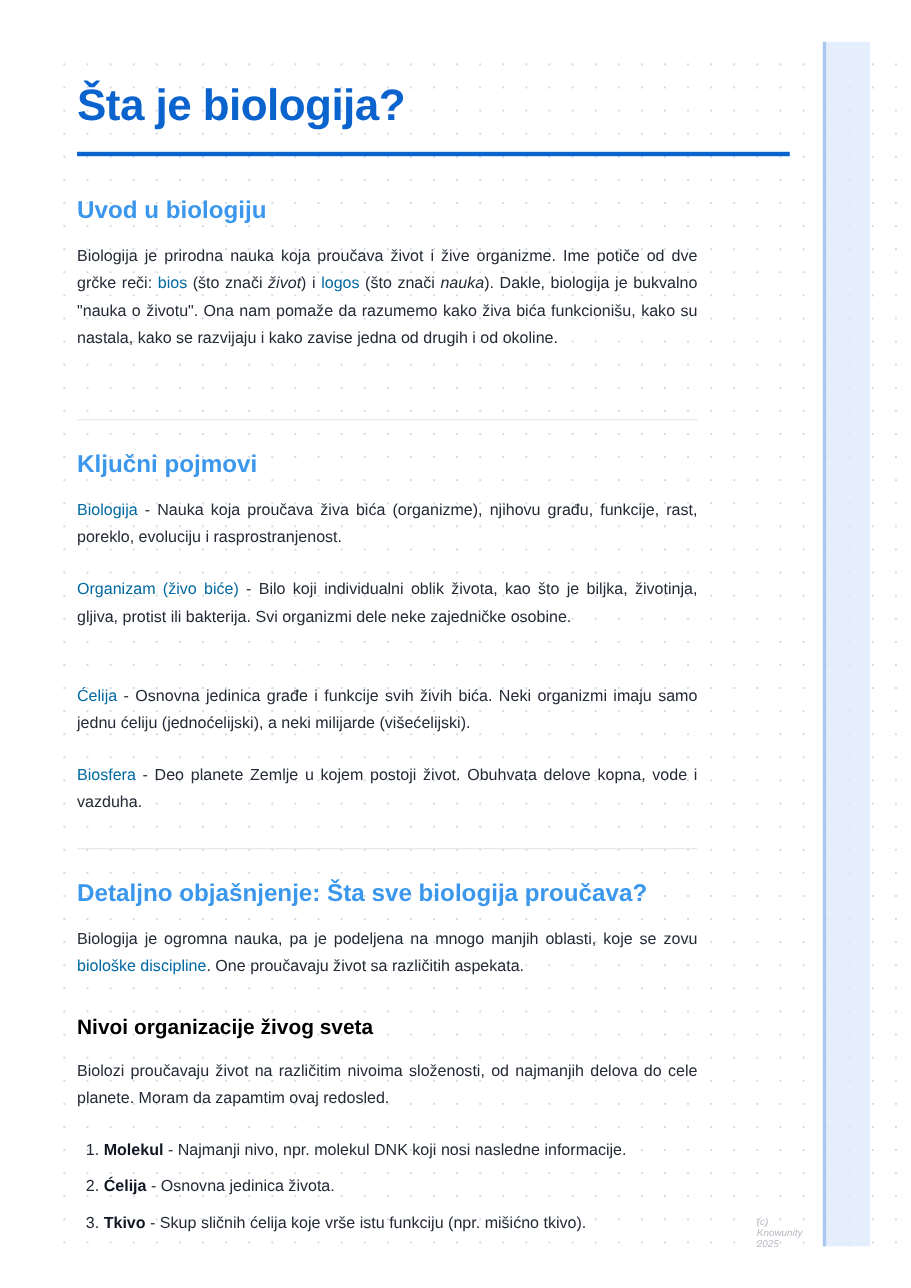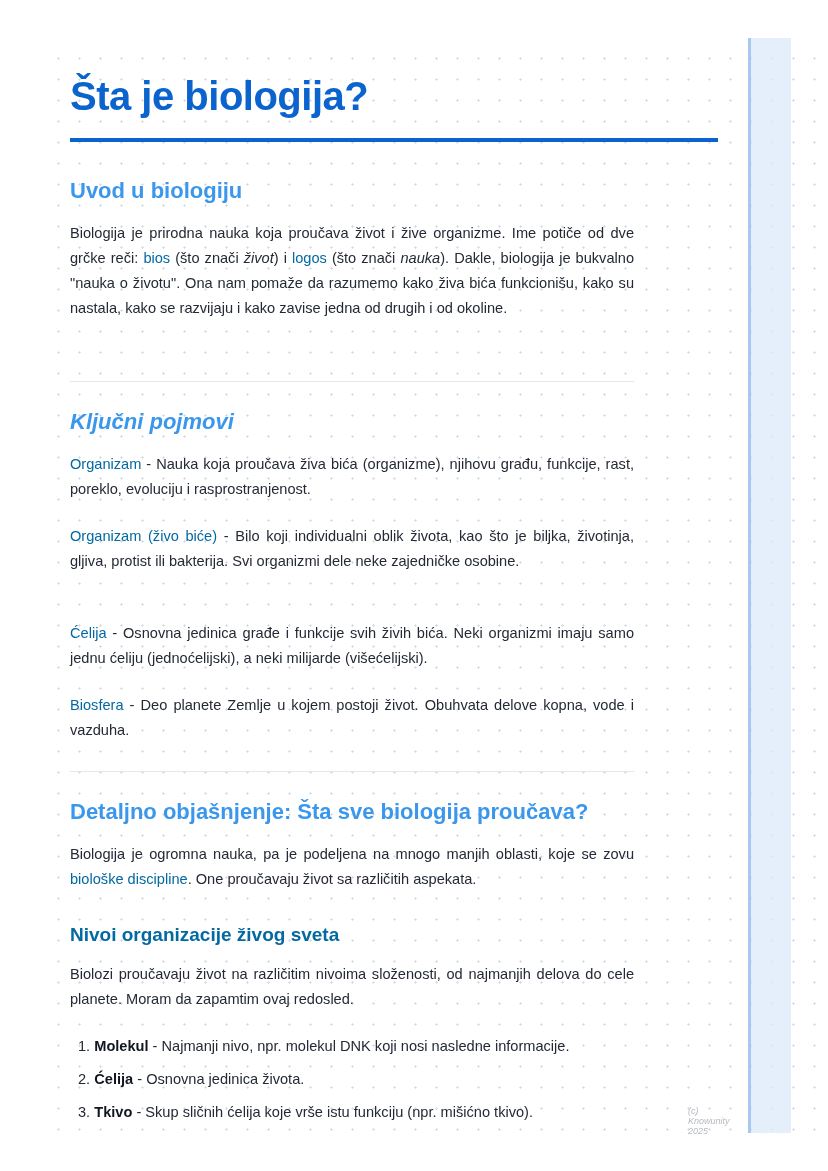--- a/index.html
+++ b/index.html
@@ -59,21 +59,21 @@
       font-size: 22px;
       line-height: 30px;
       color: #3a97ec;
       margin: 0;
     }
     h3.subsection {
       font-family: "Liberation Sans", "DejaVu Sans", sans-serif;
       font-weight: 700;
       font-size: 19px;
       line-height: 26px;
-      color: #0369a1;
+      color: #000000;
       margin: 0;
     }
     p.body {
       font-size: 14.6px;
       line-height: 25px;
       margin: 0;
       text-align: justify;
       color: #242a35;
     }
     p.body b { color: #0369a1; font-weight: 400; }
@@ -114,22 +114,22 @@
   <div class="margin-strip"></div>
 
   <h1 class="title abs" style="top:70px;">Šta je biologija?</h1>
   <div class="title-rule"></div>
 
   <h2 class="section abs" style="top:176px;">Uvod u biologiju</h2>
   <p class="body abs" style="top:221px;"><span>Biologija je prirodna nauka koja proučava život i žive organizme. Ime potiče od dve grčke reči: </span><b>bios</b><span> (što znači </span><i>život</i><span>) i </span><b>logos</b><span> (što znači </span><i>nauka</i><span>). Dakle, biologija je bukvalno "nauka o životu". Ona nam pomaže da razumemo kako živa bića funkcionišu, kako su nastala, kako se razvijaju i kako zavise jedna od drugih i od okoline.</span></p>
 
   <div class="divider abs" style="top:381px;"></div>
 
-  <h2 class="section abs" style="top:407px;font-style:italic;">Ključni pojmovi</h2>
-  <p class="body abs" style="top:452px;"><b>Organizam</b><span> - Nauka koja proučava živa bića (organizme), njihovu građu, funkcije, rast, poreklo, evoluciju i rasprostranjenost.</span></p>
+  <h2 class="section abs" style="top:407px;">Ključni pojmovi</h2>
+  <p class="body abs" style="top:452px;"><b>Biologija</b><span> - Nauka koja proučava živa bića (organizme), njihovu građu, funkcije, rast, poreklo, evoluciju i rasprostranjenost.</span></p>
   <p class="body abs" style="top:524px;"><b>Organizam (živo biće)</b><span> - Bilo koji individualni oblik života, kao što je biljka, životinja, gljiva, protist ili bakterija. Svi organizmi dele neke zajedničke osobine.</span></p>
   <p class="body abs" style="top:693px;"><b>Biosfera</b><span> - Deo planete Zemlje u kojem postoji život. Obuhvata delove kopna, vode i vazduha.</span></p>
   <p class="body abs" style="top:621px;"><b>Ćelija</b><span> - Osnovna jedinica građe i funkcije svih živih bića. Neki organizmi imaju samo jednu ćeliju (jednoćelijski), a neki milijarde (višećelijski).</span></p>
 
   <div class="divider abs" style="top:771px;"></div>
 
   <h2 class="section abs" style="top:797px;">Detaljno objašnjenje: Šta sve biologija proučava?</h2>
   <p class="body abs" style="top:842px;"><span>Biologija je ogromna nauka, pa je podeljena na mnogo manjih oblasti, koje se zovu </span><b>biološke discipline</b><span>. One proučavaju život sa različitih aspekata.</span></p>
 
   <h3 class="subsection abs" style="top:922px;">Nivoi organizacije živog sveta</h3>

